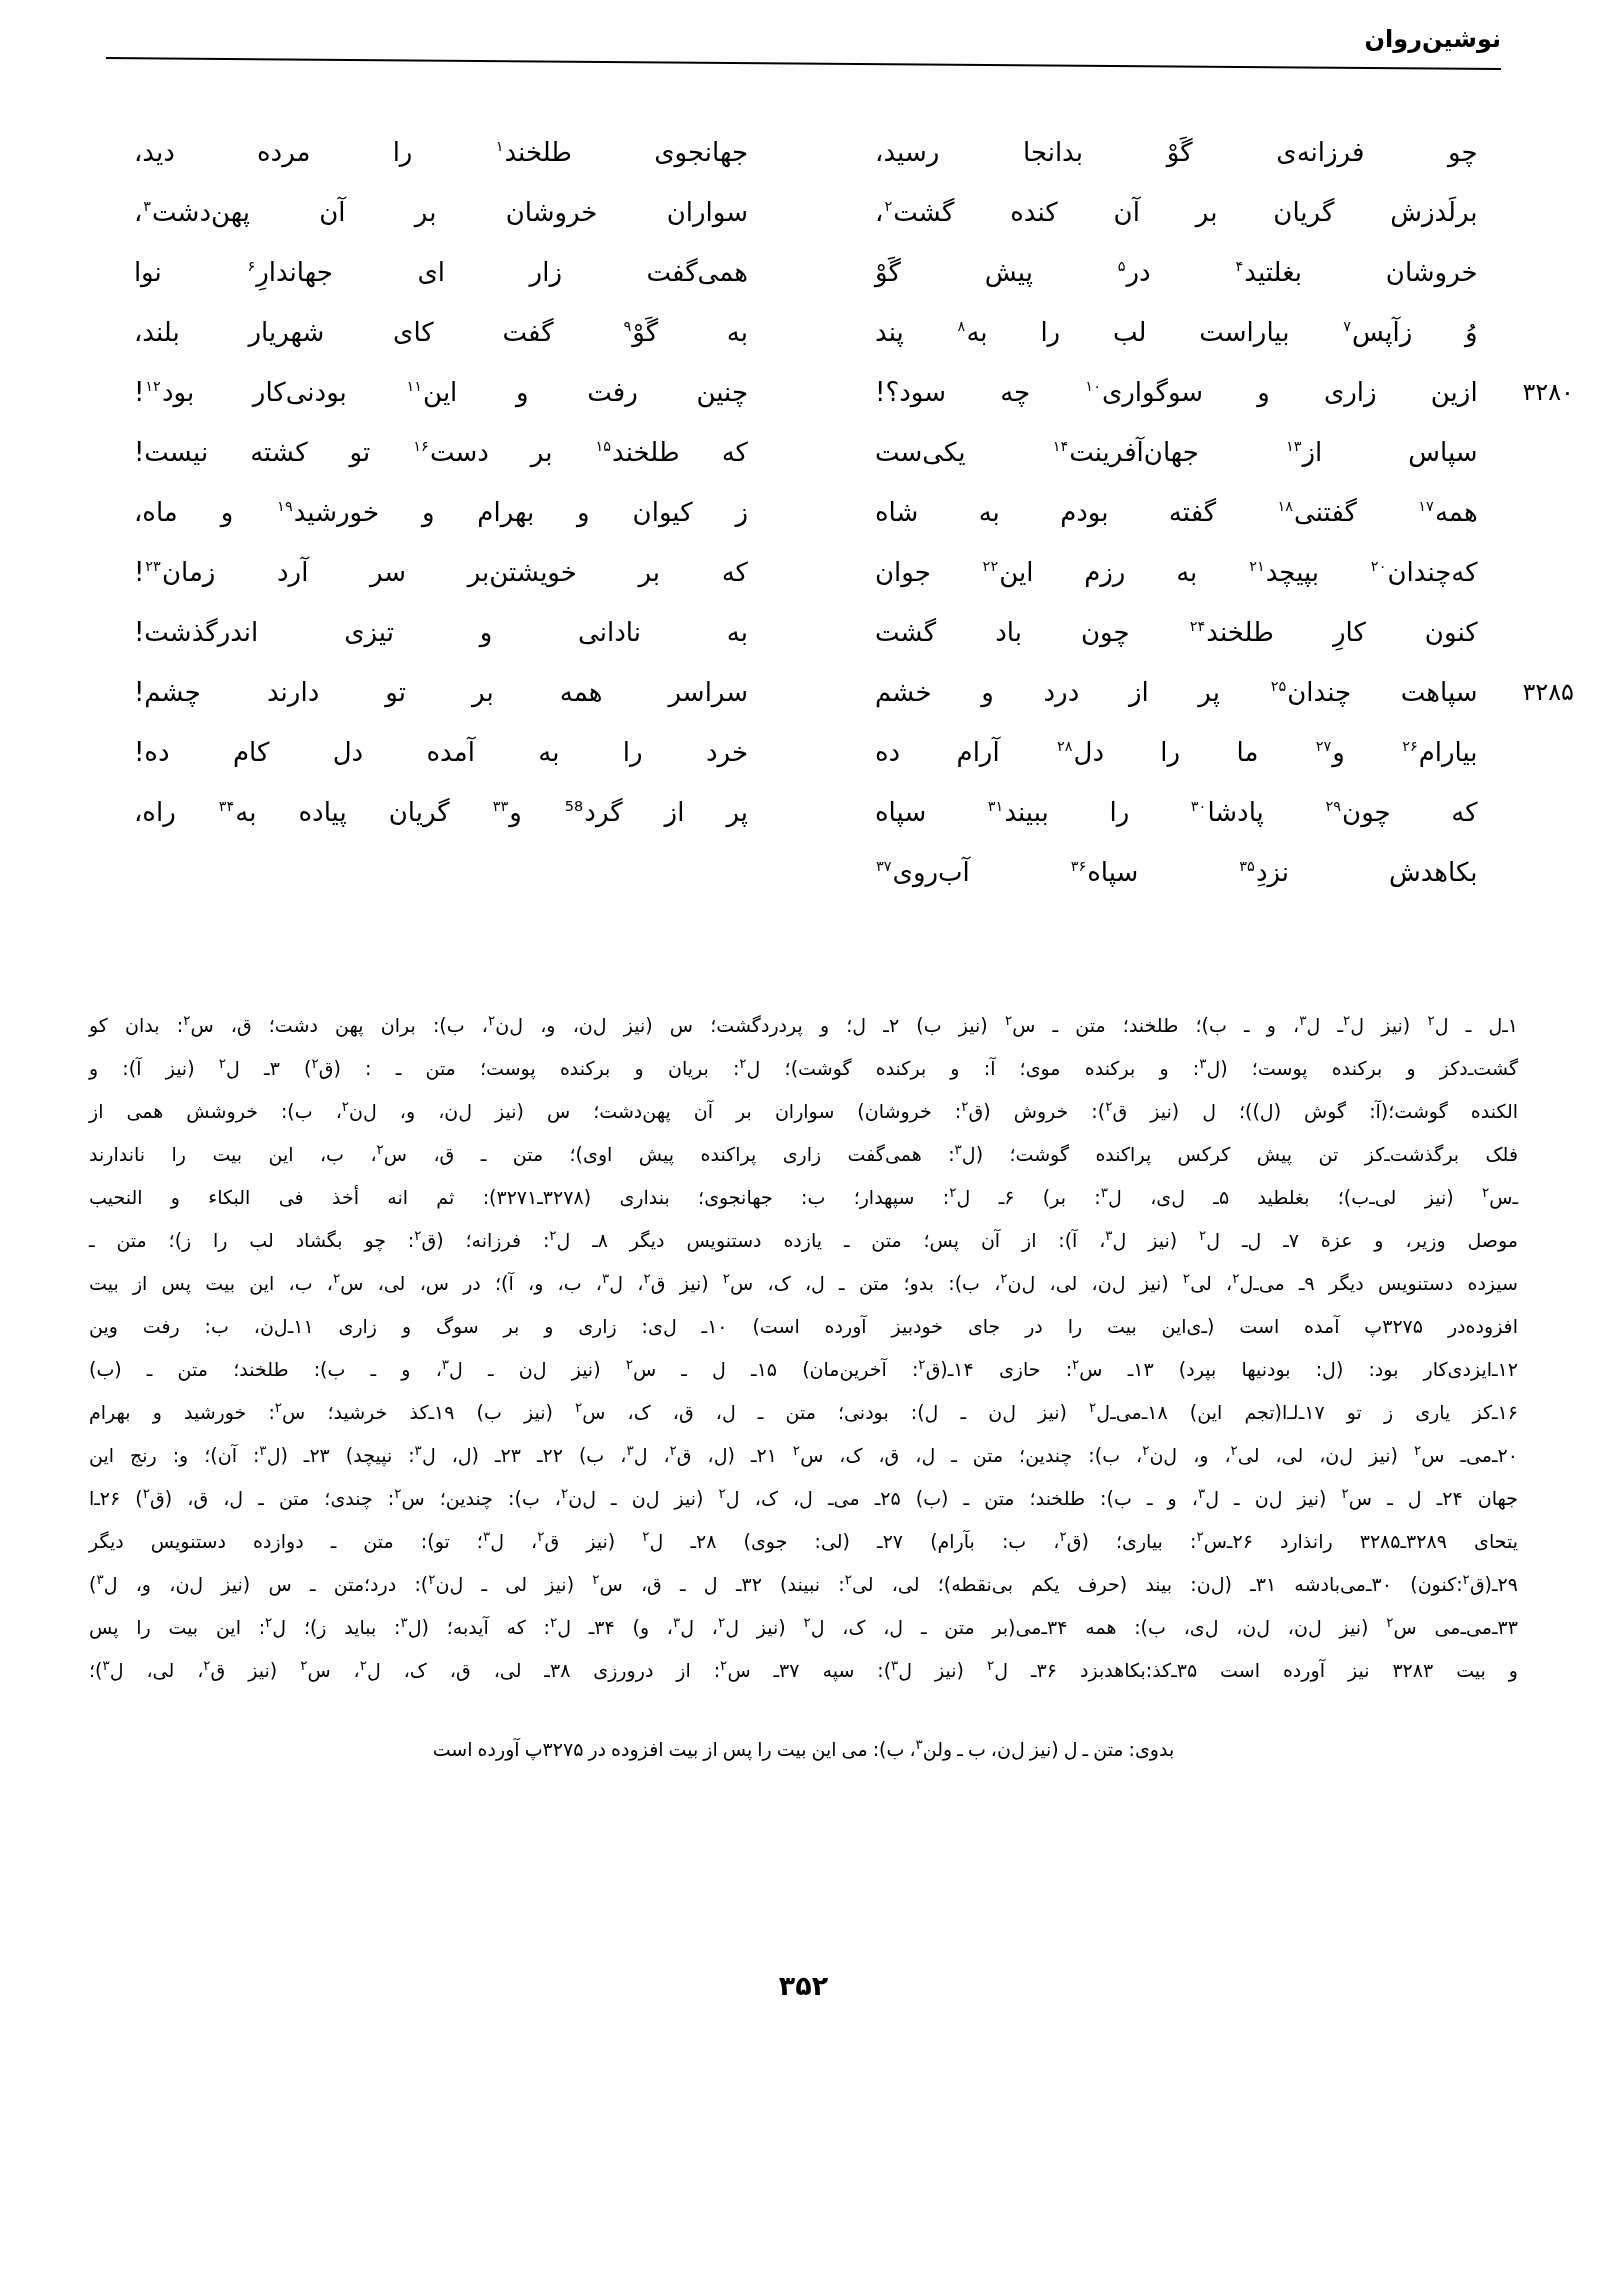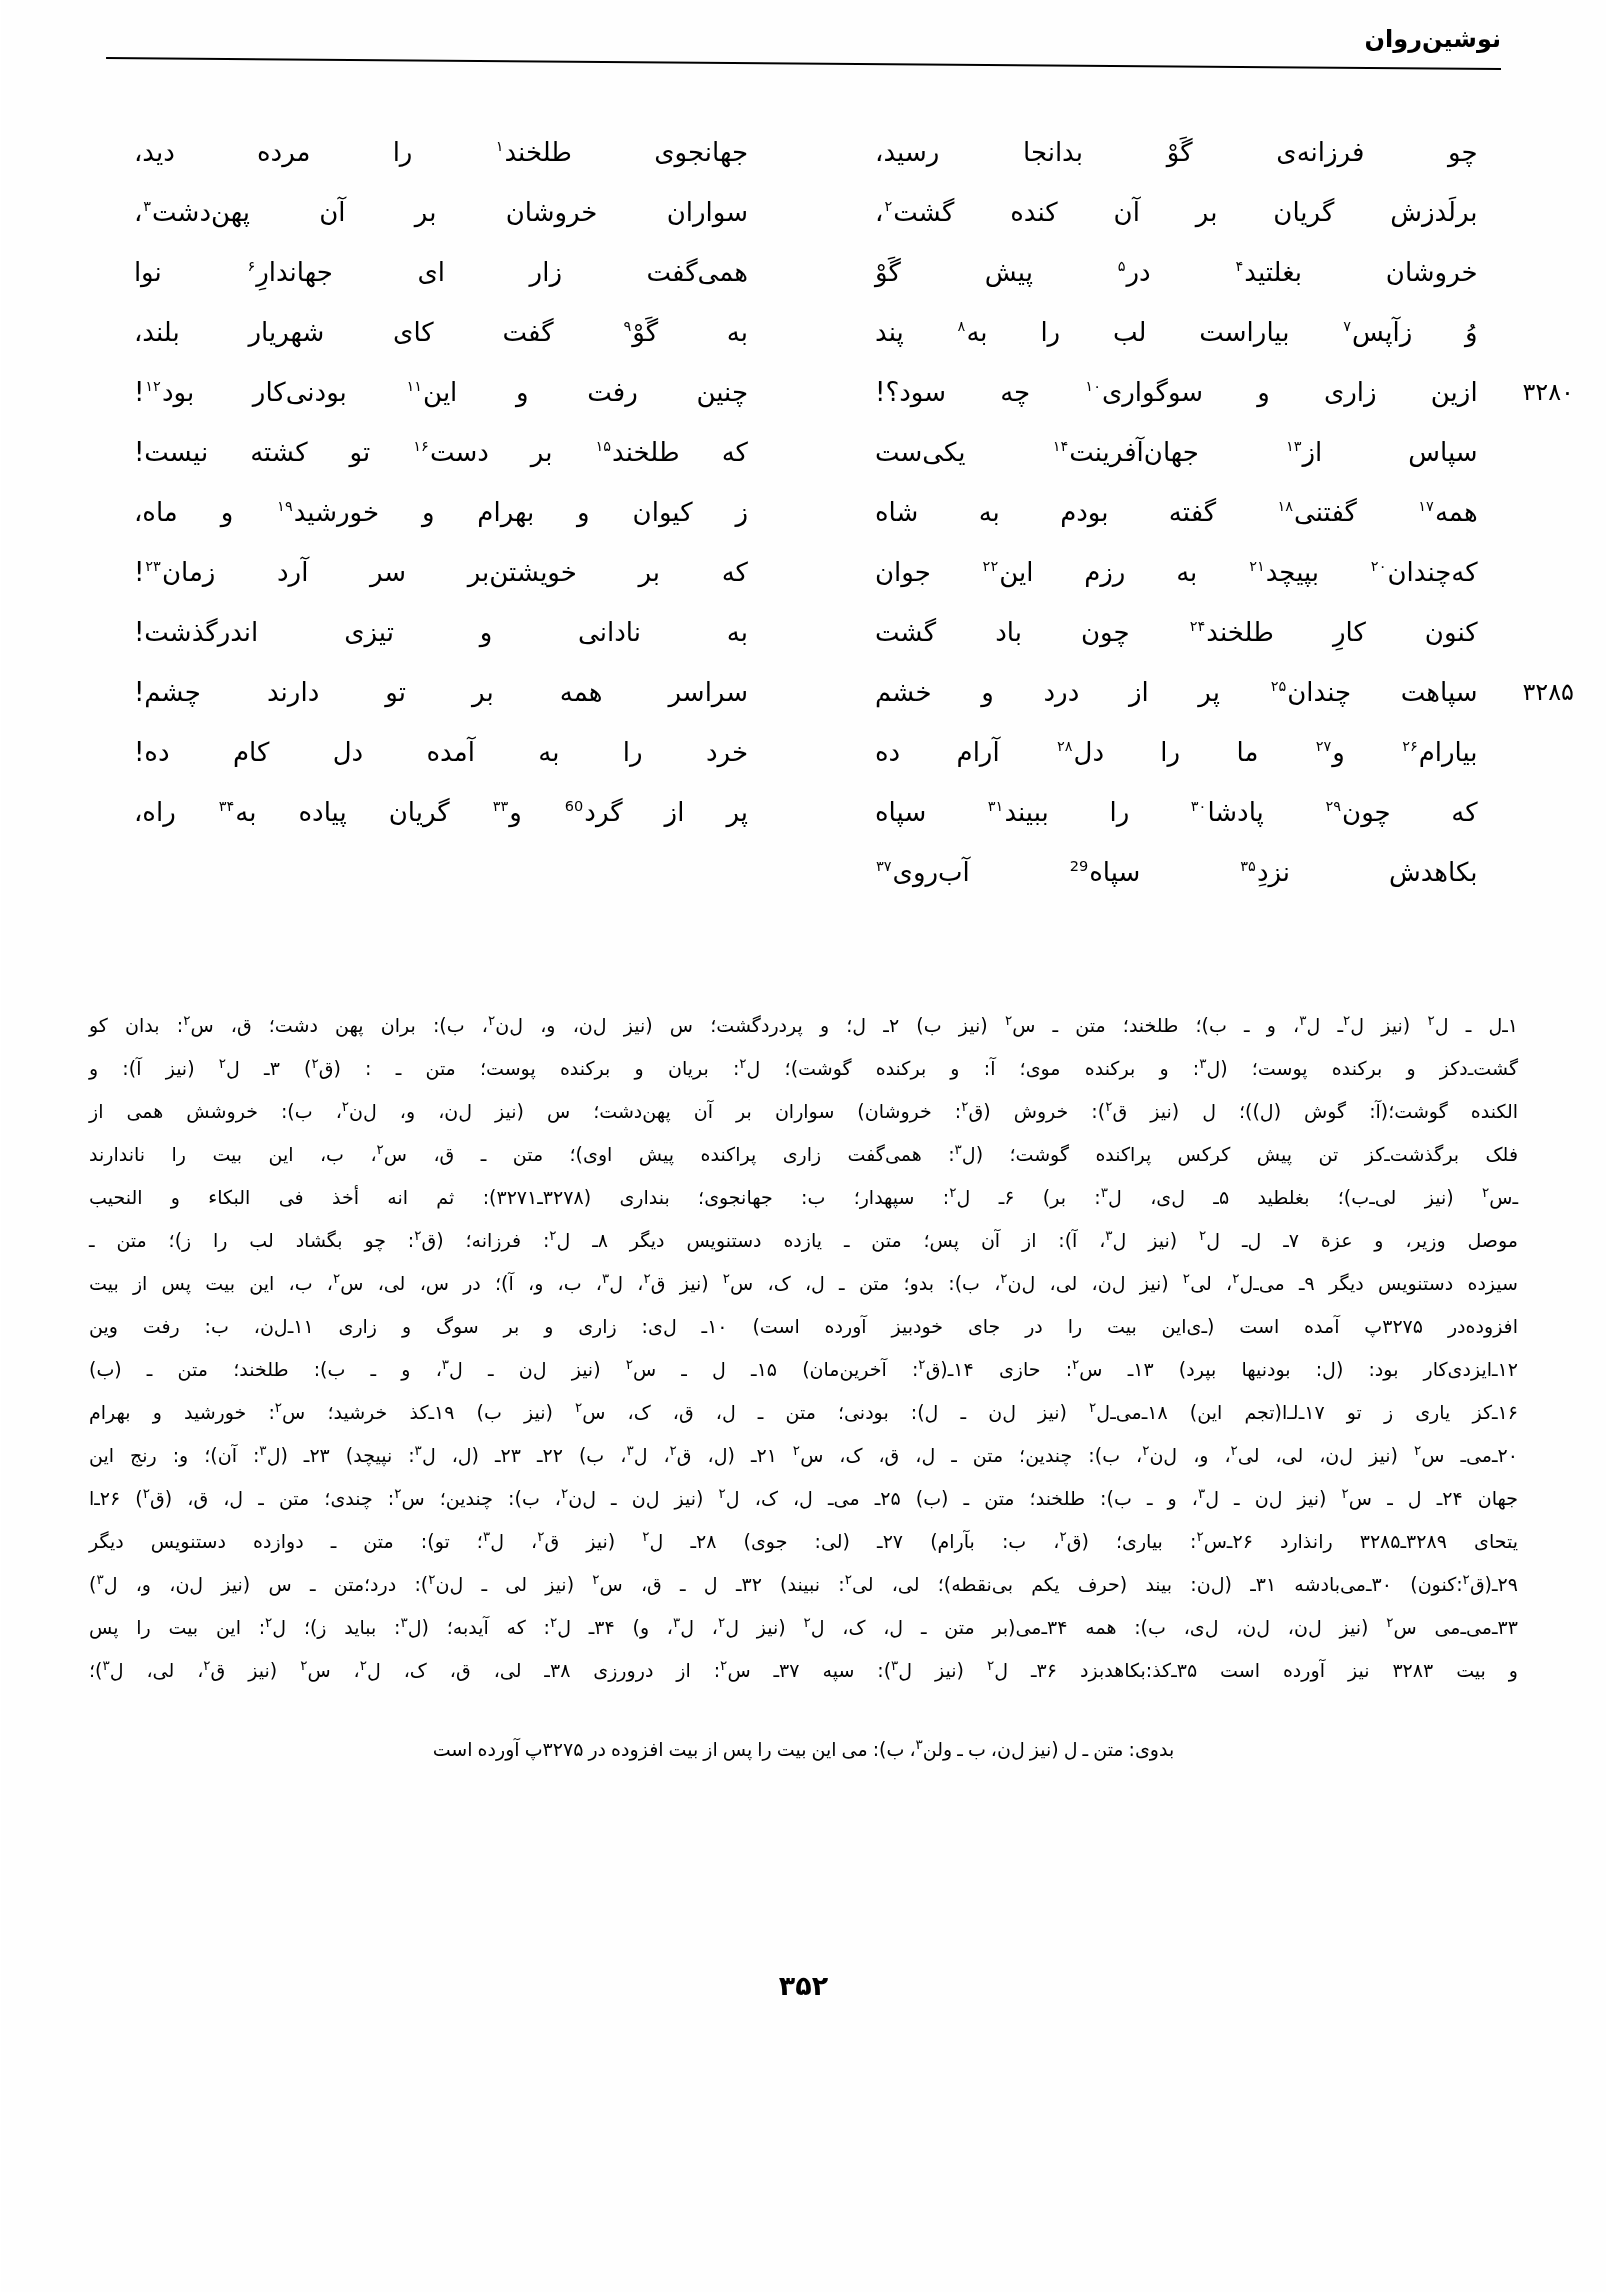--- a/index.html
+++ b/index.html
@@ -216,24 +216,24 @@
         <div class="hemistich hemi-left">سراسر همه بر تو دارند چشم!</div>
       </div>
       <div class="verse-row">
         <div class="hemistich hemi-right">بیارام<sup class="fn">۲۶</sup> و<sup class="fn">۲۷</sup> ما را دل<sup class="fn">۲۸</sup> آرام ده</div>
         <div class="gap"></div>
         <div class="hemistich hemi-left">خرد را به آمده دل کام ده!</div>
       </div>
       <div class="verse-row">
         <div class="hemistich hemi-right">که چون<sup class="fn">۲۹</sup> پادشا<sup class="fn">۳۰</sup> را ببیند<sup class="fn">۳۱</sup> سپاه</div>
         <div class="gap"></div>
-        <div class="hemistich hemi-left">پر از گرد<sup class="fn">60</sup> و<sup class="fn">۳۳</sup> گریان پیاده به<sup class="fn">۳۴</sup> راه،</div>
-      </div>
-      <div class="verse-row">
-        <div class="hemistich hemi-right">بکاهدش نزدِ<sup class="fn">۳۵</sup> سپاه<sup class="fn">29</sup> آب‌روی<sup class="fn">۳۷</sup></div>
+        <div class="hemistich hemi-left">پر از گرد<sup class="fn">58</sup> و<sup class="fn">۳۳</sup> گریان پیاده به<sup class="fn">۳۴</sup> راه،</div>
+      </div>
+      <div class="verse-row">
+        <div class="hemistich hemi-right">بکاهدش نزدِ<sup class="fn">۳۵</sup> سپاه<sup class="fn">۳۶</sup> آب‌روی<sup class="fn">۳۷</sup></div>
         <div class="gap"></div>
       </div>
     </div>
 
   <div class="apparatus">
       <p>۱ـ‌ل ـ ل<sup>۲</sup> (نیز ل<sup>۲</sup>ـ ل<sup>۳</sup>، و ـ ب)؛ طلخند؛ متن ـ س<sup>۲</sup> (نیز ب)   ۲ـ ل؛ و پردردگشت؛ س (نیز ل‌ن، و، ل‌ن<sup>۲</sup>، ب): بران پهن دشت؛ ق، س<sup>۲</sup>: بدان کو</p>
       <p>گشت‌ـ‌دکز و برکنده پوست؛ (ل<sup>۳</sup>: و برکنده موی؛ آ: و برکنده‌ گوشت)؛ ل<sup>۲</sup>: بریان و برکنده پوست؛ متن ـ : (ق<sup>۲</sup>)   ۳ـ ل<sup>۲</sup> (نیز آ): و</p>
       <p>الکنده گوشت؛(آ: گوش (ل))؛ ل (نیز ق<sup>۲</sup>): خروش (ق<sup>۲</sup>: خروشان) سواران بر آن پهن‌دشت؛ س (نیز ل‌ن، و، ل‌ن<sup>۲</sup>، ب): خروشش همی از</p>
       <p>فلک برگذشت‌ـ‌کز تن پیش کرکس پراکنده گوشت؛ (ل<sup>۳</sup>: همی‌گفت زاری پراکنده پیش اوی)؛ متن ـ ق، س<sup>۲</sup>، ب، این بیت را ناندارند</p>
       <p>ـ‌س<sup>۲</sup> (نیز لی‌ـ‌ب)؛ بغلطید   ۵ـ ل‌ی، ل<sup>۳</sup>: بر)   ۶ـ ل<sup>۲</sup>: سپهدار؛ ب: جهانجوی؛ بنداری (۳۲۷۸ـ۳۲۷۱): ثم انه أخذ فی البکاء و النحیب</p>

